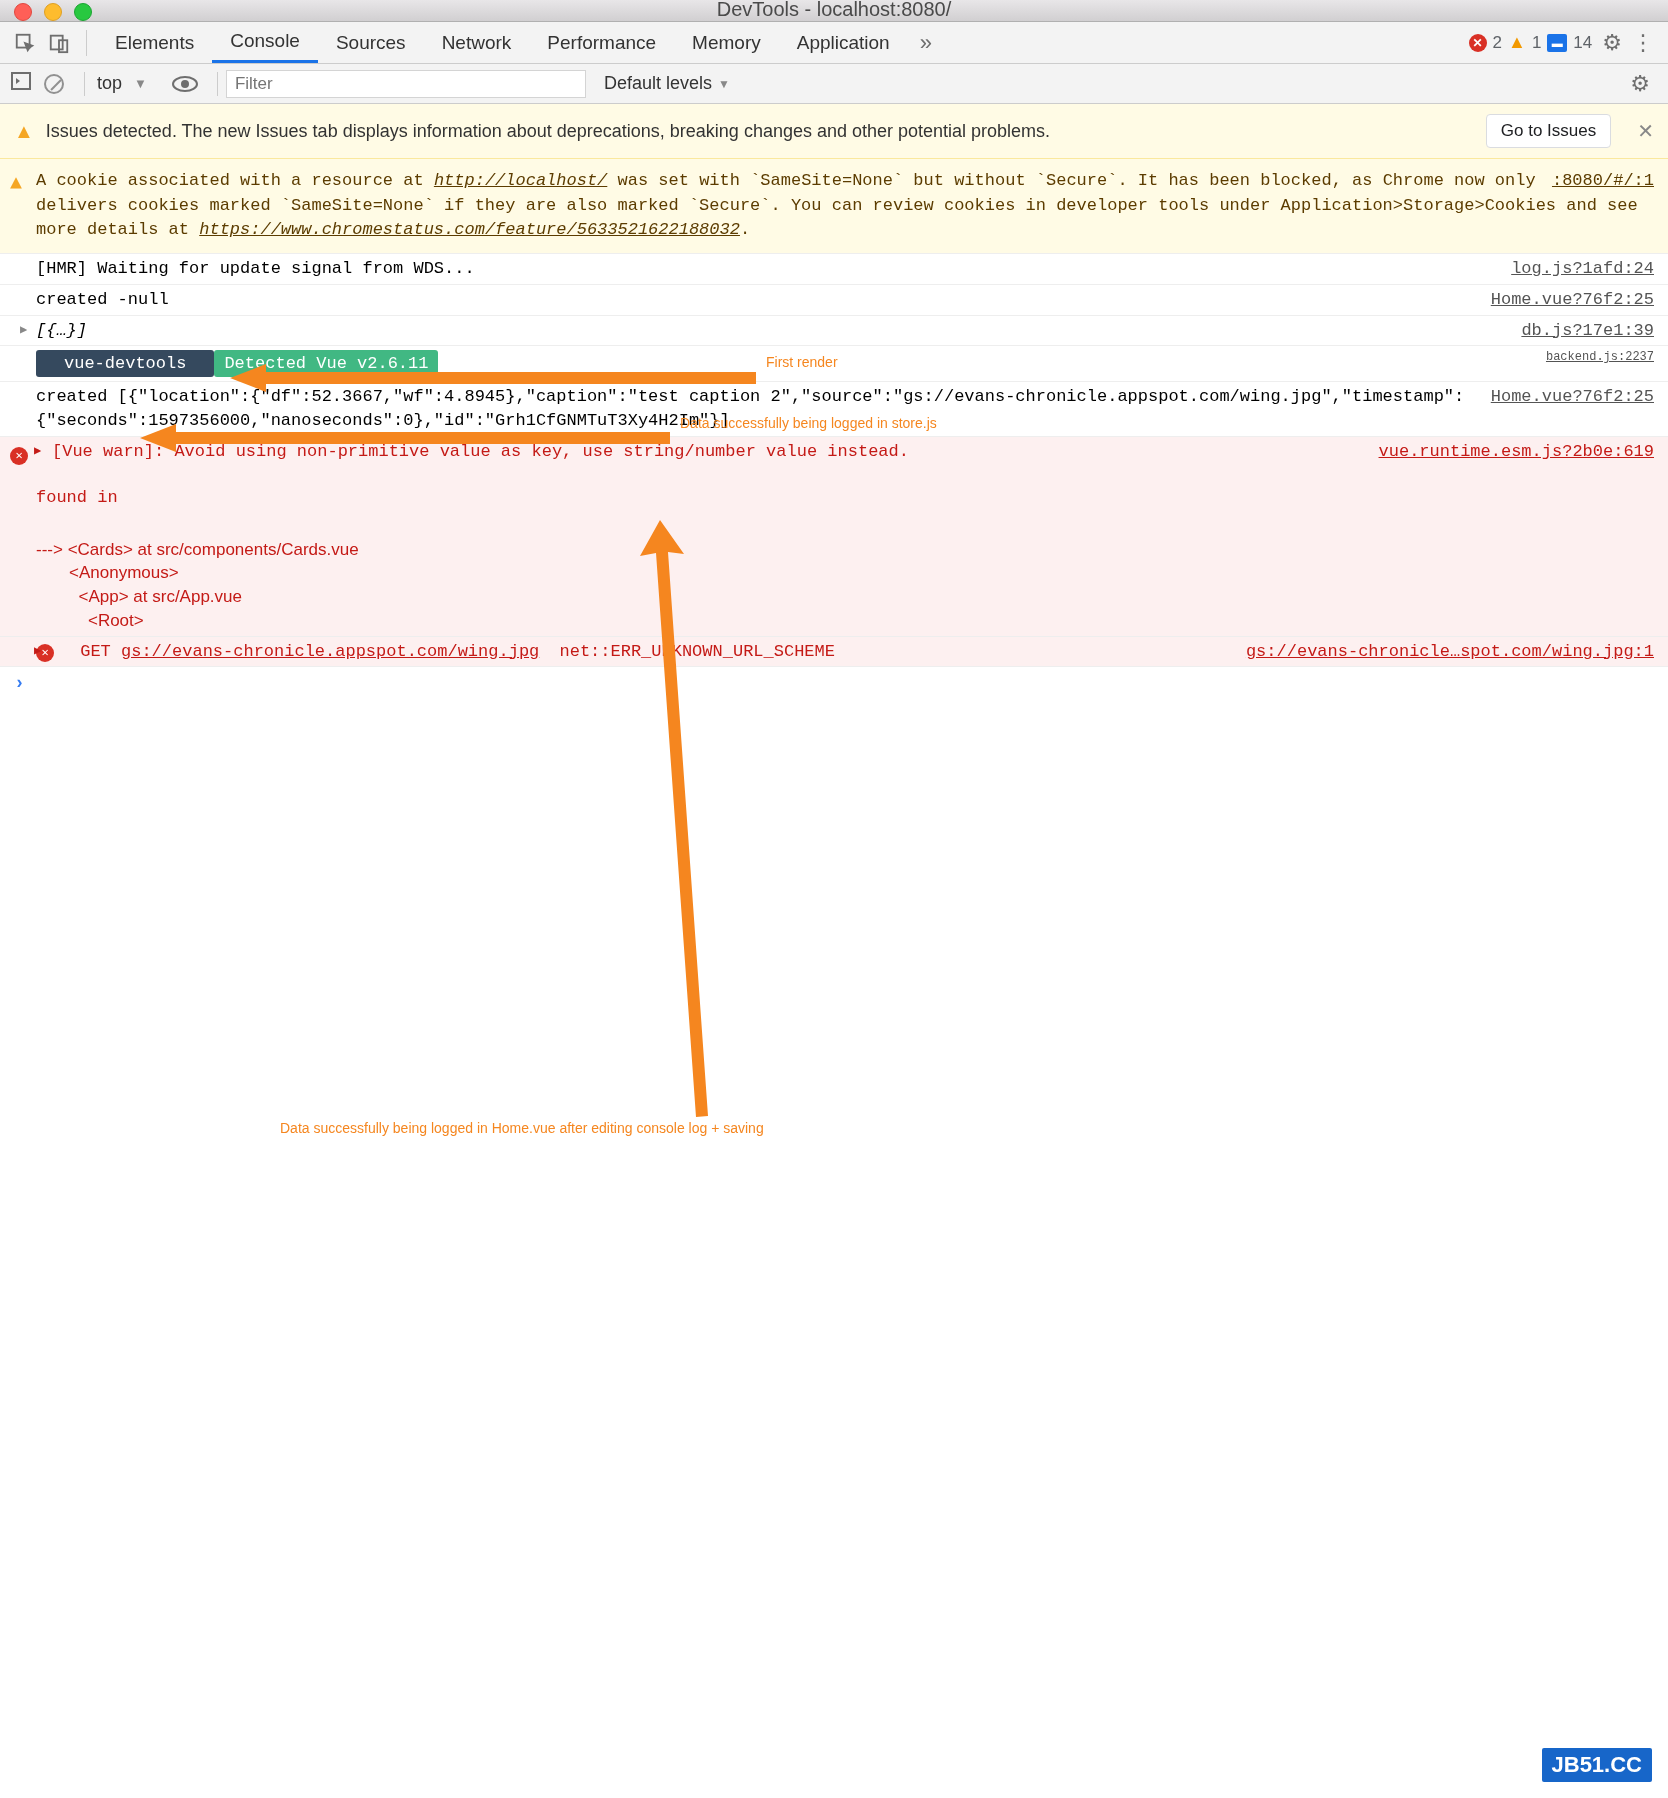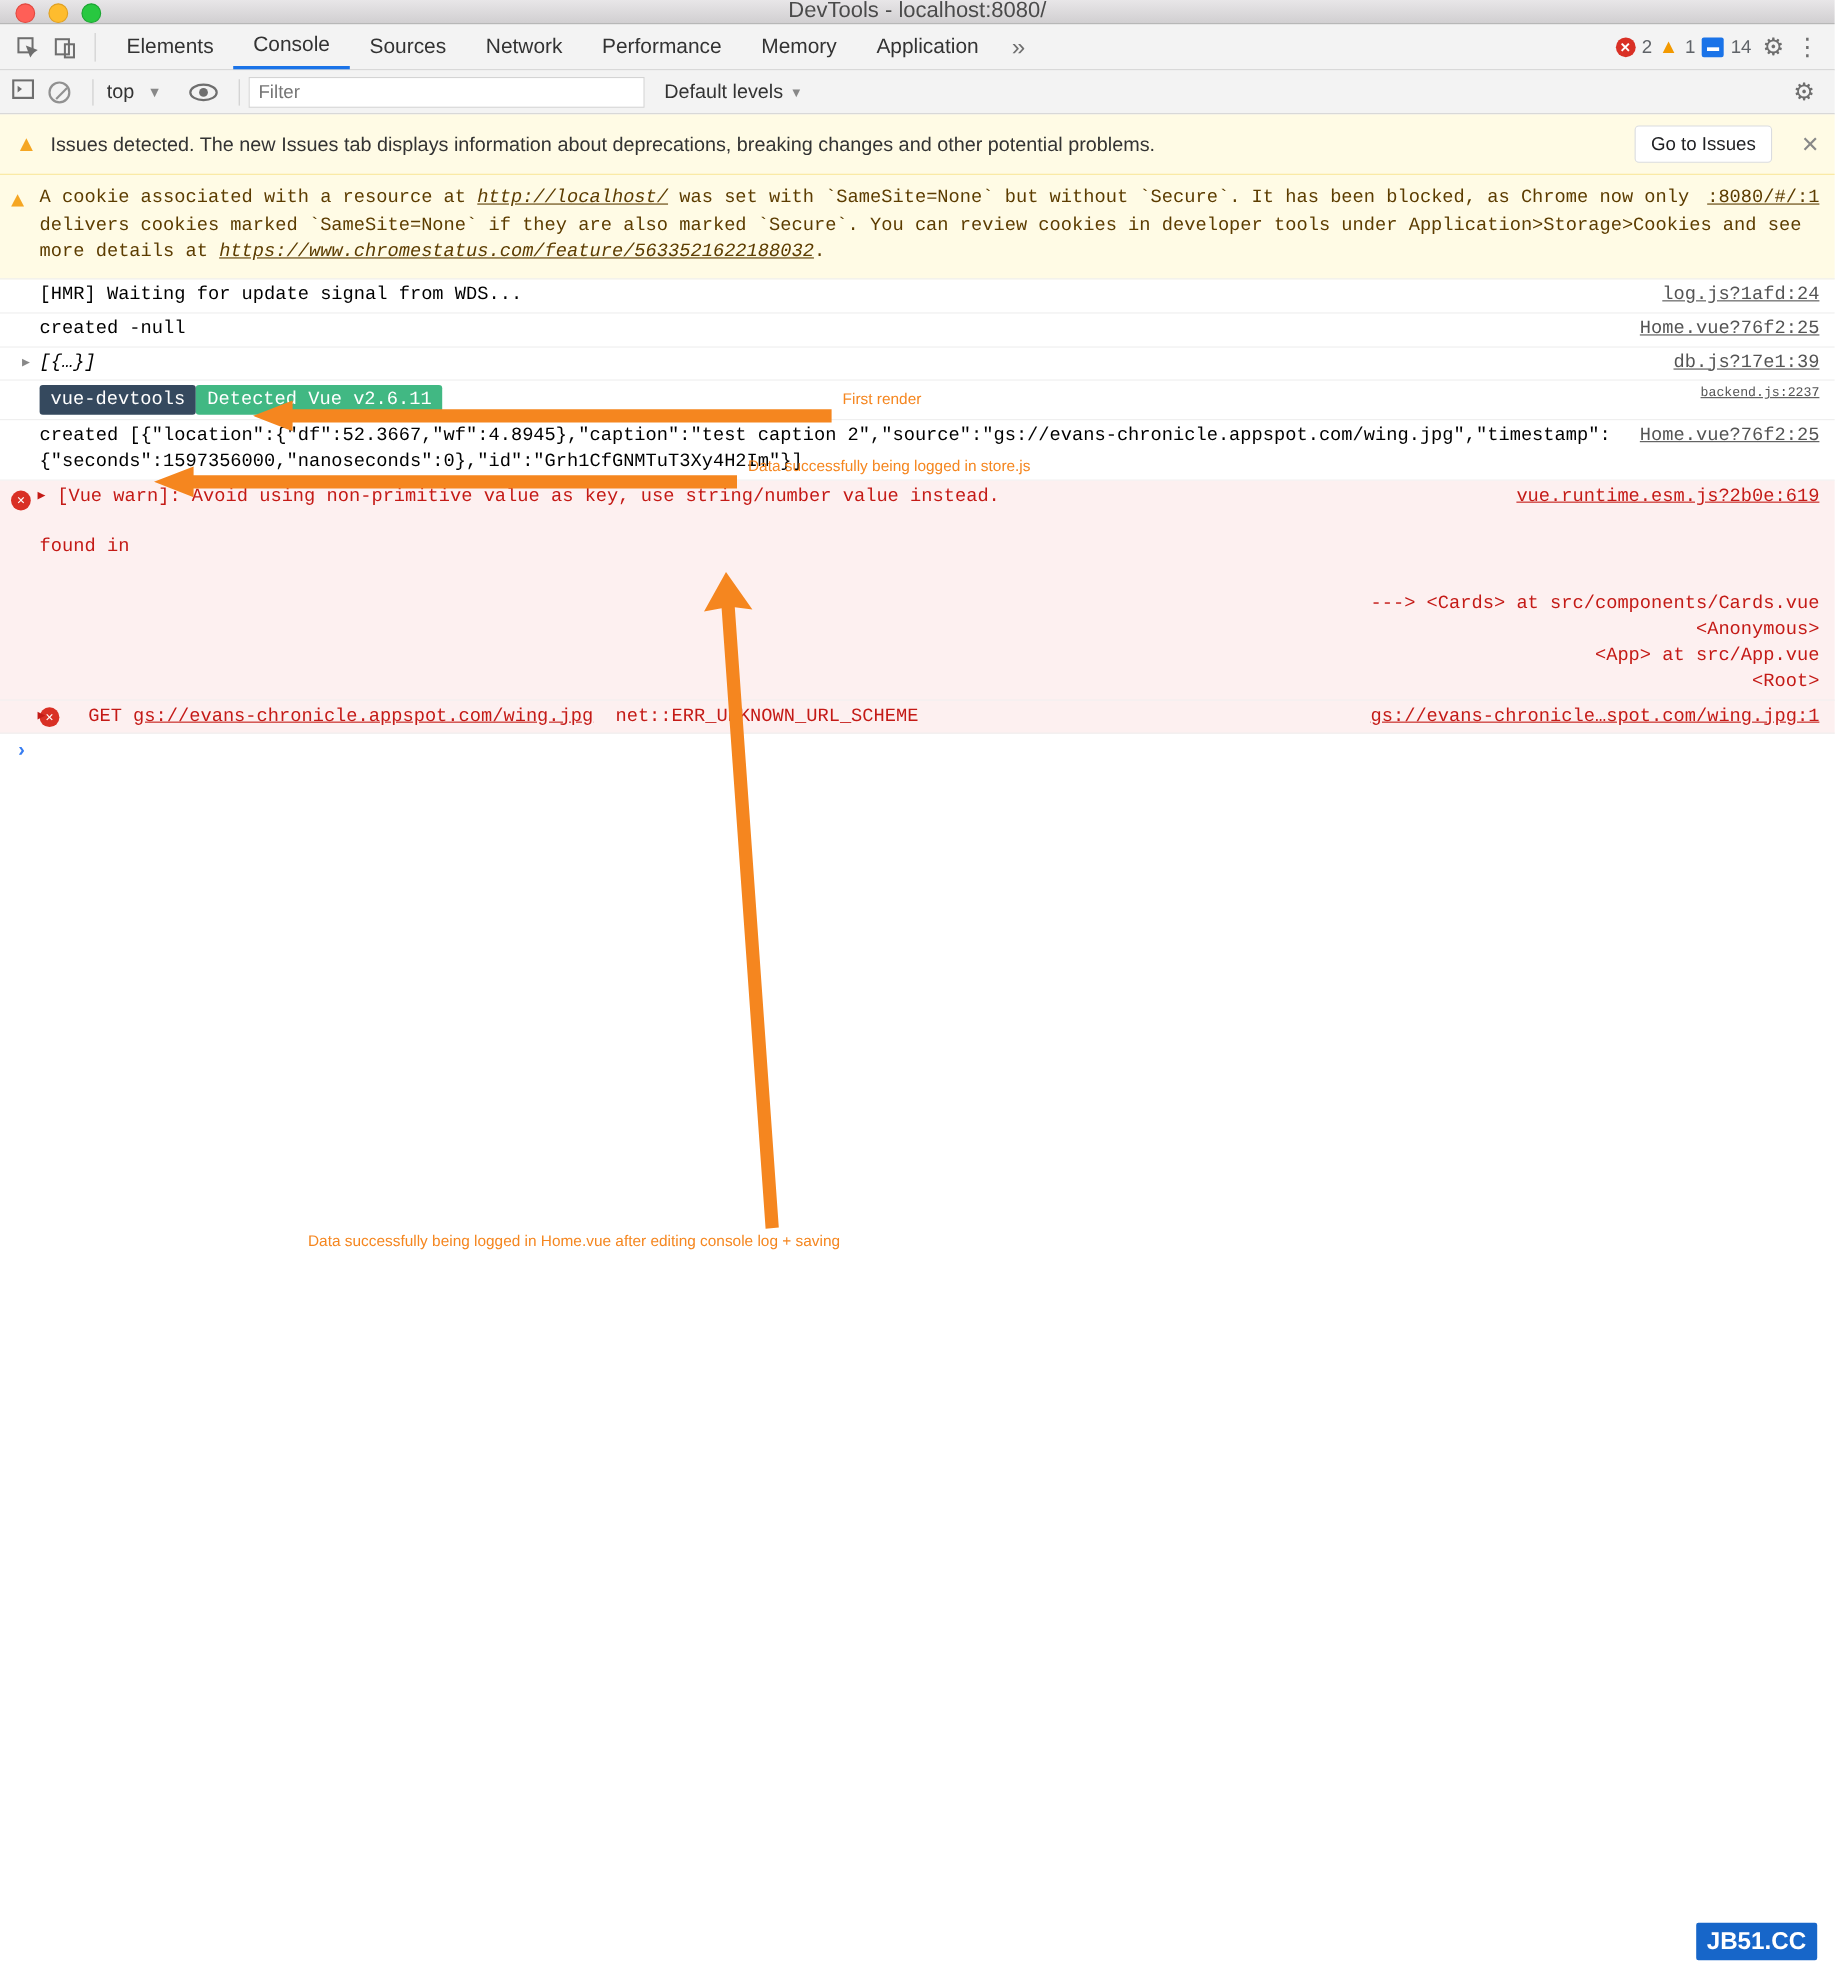--- a/index.html
+++ b/index.html
@@ -97,28 +97,28 @@
 .cookie-warning .src { float: right; color: #5c3c00; text-decoration: underline;}
 
 .row {
   border-bottom: 1px solid #eee; padding: 3px 14px 3px 36px; position: relative;
   font-size: 17px; line-height: 1.4;
 }
 .row .src { float: right; color: #545454; text-decoration: underline; cursor: pointer; }
 .row .disclose { position: absolute; left: 20px; top: 6px; color: #888; font-size: 12px;}
 
 .pill-row { padding: 4px 14px 4px 36px; border-bottom: 1px solid #eee; }
-.pill-dark { background: #35495e; color: #fff; padding: 4px 10px; border-radius: 3px; font-size: 17px; display: inline-block;}
+.pill-dark { background: #35495e; color: #fff; padding: 4px 28px; border-radius: 3px; font-size: 17px; display: inline-block;}
 .pill-green { background: #41b883; color: #fff; padding: 4px 10px; border-radius: 3px; font-size: 17px; display: inline-block;}
 
 .row.error { background: #fdf0f0; color: #c41a16; }
 .row.error .src { color: #c41a16; }
 .row.error .err-icon { position: absolute; left: 10px; top: 6px; }
 .err-icon-circ { width: 18px; height: 18px; background: #d93025; border-radius: 50%; display: inline-flex; align-items: center; justify-content: center; color: #fff; font-size: 12px; font-weight: bold;}
-.row.error pre { white-space: pre; font-family: Liberation Mono, monospace; margin-top: 6px; text-align: right;}
+.row.error pre { white-space: pre; font-family: Liberation Sans, sans-serif; margin-top: 6px;}
 
 .row.net-error { background: #fdf0f0; color: #c41a16; font-size: 17px;}
 .row.net-error .url1 { text-decoration: underline; }
 .row.net-error .scheme { margin-left: 10px; }
 .row.net-error .src { color: #c41a16; }
 
 .prompt-row { padding: 6px 14px; color: #367cf1; font-size: 18px; font-weight: bold;}
 
 .annotation {
   position: absolute; color: #f5861f; font-weight: normal; font-size: 14px;

